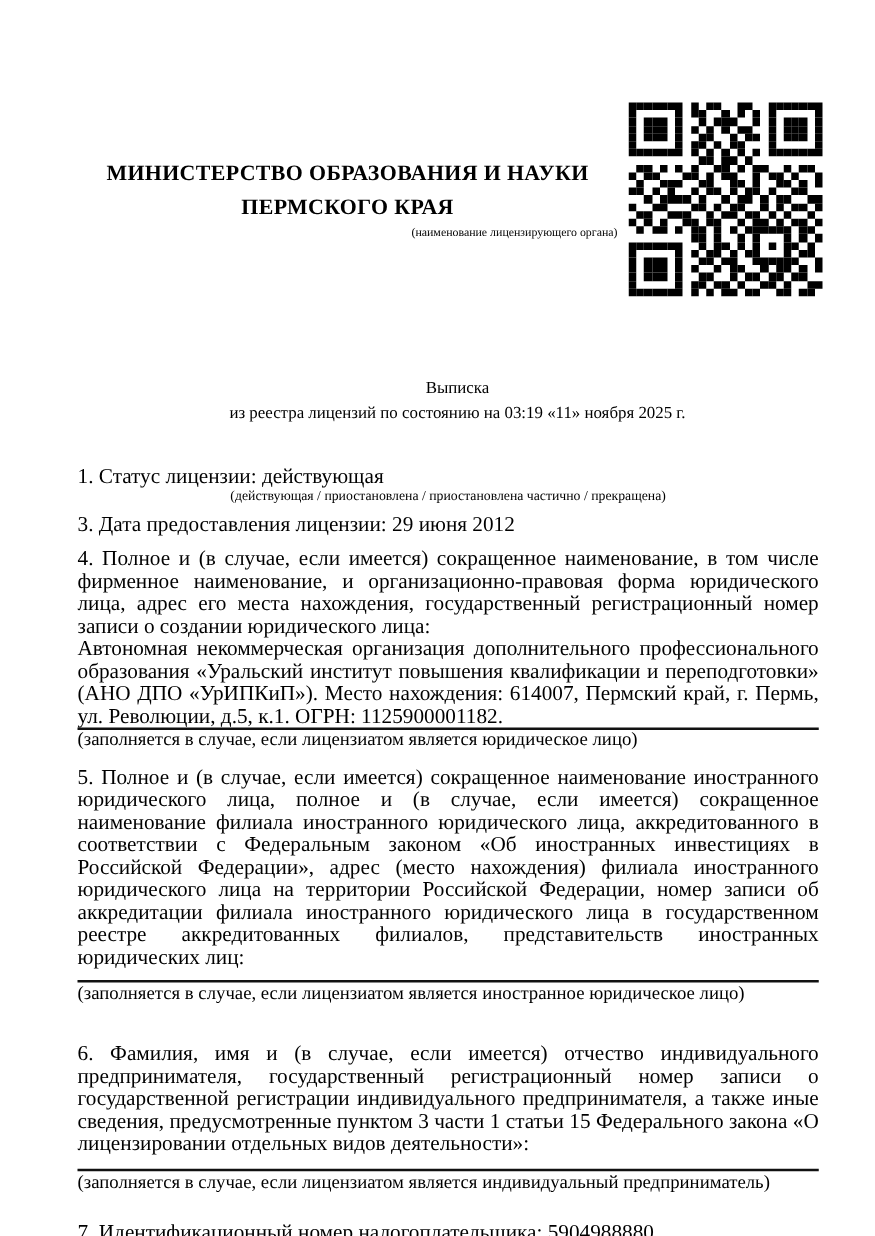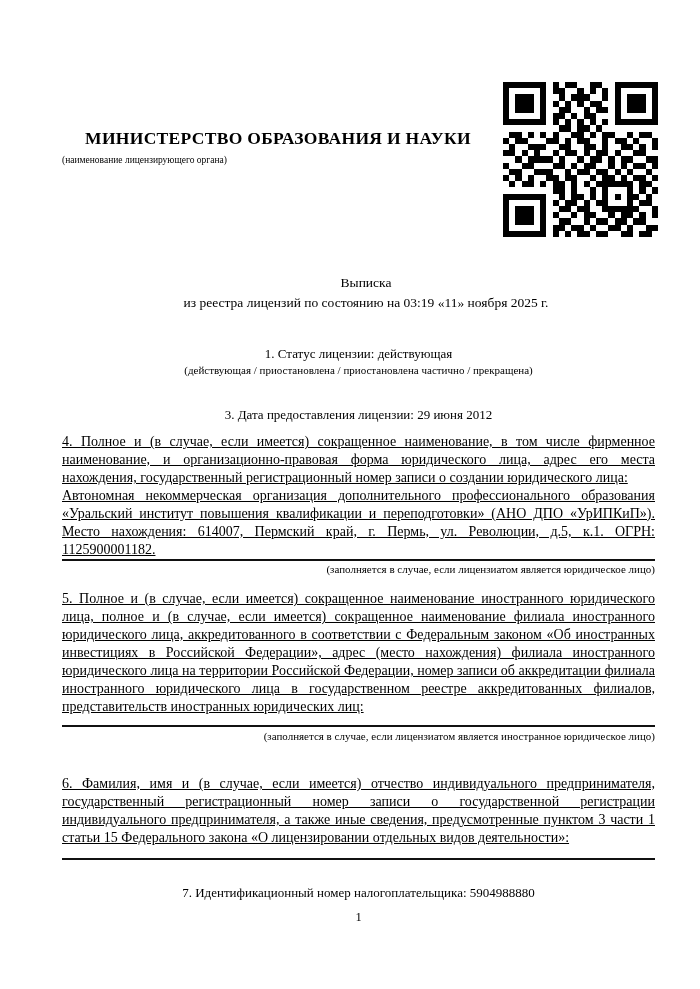--- a/index.html
+++ b/index.html
@@ -19,21 +19,21 @@
     width: 432px;
     text-align: center;
     font-weight: bold;
     font-size: 17.5px;
     line-height: 27px;
     letter-spacing: 0.3px;
   }
   .ministry-caption {
     margin: 2px 0 0 62px;
     width: 432px;
-    text-align: left;
+    text-align: right;
     font-size: 9.5px;
     line-height: 13px;
   }
 
   .qr {
     position: absolute;
     left: 503px;
     top: 82px;
     width: 155px;
     height: 155px;
@@ -45,38 +45,38 @@
   .qm.on { background: #000000; }
 
   .doc-title {
     margin-top: 106px;
     padding-left: 15px;
     text-align: center;
     font-size: 13.5px;
     line-height: 20px;
   }
 
-  .item { font-size: 13px; line-height: 19px; text-align: center; }
-  .para { font-size: 14px; line-height: 18px; text-align: justify; text-decoration: underline; }
+  .item { font-size: 17px; line-height: 19px; }
+  .para { font-size: 17px; line-height: 18px; text-align: justify; }
 
   .i1 { margin-top: 31px; }
   .options-note {
     margin-top: 1px;
     text-align: center;
     font-size: 11px;
     line-height: 13px;
   }
   .i2 { margin-top: 20px; }
-  .i3 { margin-top: 28px; }
+  .i3 { margin-top: 6px; }
 
   .i4wrap { margin-top: 9px; border-bottom: 2px solid #111111; }
   .field-note {
     margin-top: 2px;
-    text-align: right;
-    font-size: 11px;
+    text-align: left;
+    font-size: 15px;
     line-height: 13px;
   }
   .i5 { margin-top: 14px; }
   .blank-rule5 { margin-top: 9px; height: 0; border-top: 2px solid #111111; }
   .note5 { margin-top: 3px; }
   .i6 { margin-top: 32px; }
   .blank-rule6 { margin-top: 11px; height: 0; border-top: 2px solid #111111; }
   .note6 { margin-top: 3px; }
   .i7 { margin-top: 23px; }
 
@@ -715,20 +715,21 @@
       <div class="qm on"></div>
       <div class="qm on"></div>
       <div class="qm"></div>
       <div class="qm on"></div>
       <div class="qm on"></div>
       <div class="qm"></div>
     </div>
 
   <div class="ministry-name">
     <div>МИНИСТЕРСТВО ОБРАЗОВАНИЯ И НАУКИ</div>
+    <div>ПЕРМСКОГО КРАЯ</div>
   </div>
   <div class="ministry-caption">(наименование лицензирующего органа)</div>
 
   <div class="content">
     <div class="doc-title">
       <div>Выписка</div>
       <div>из реестра лицензий по состоянию на 03:19 «11» ноября 2025 г.</div>
     </div>
 
     <div class="item i1">1. Статус лицензии: действующая</div>
@@ -742,19 +743,20 @@
       <div class="para">Автономная некоммерческая организация дополнительного профессионального образования «Уральский институт повышения квалификации и переподготовки» (АНО ДПО «УрИПКиП»). Место нахождения: 614007, Пермский край, г. Пермь, ул. Революции, д.5, к.1. ОГРН: 1125900001182.</div>
     </div>
     <div class="field-note">(заполняется в случае, если лицензиатом является юридическое лицо)</div>
 
     <div class="para i5">5. Полное и (в случае, если имеется) сокращенное наименование иностранного юридического лица, полное и (в случае, если имеется) сокращенное наименование филиала иностранного юридического лица, аккредитованного в соответствии с Федеральным законом «Об иностранных инвестициях в Российской Федерации», адрес (место нахождения) филиала иностранного юридического лица на территории Российской Федерации, номер записи об аккредитации филиала иностранного юридического лица в государственном реестре аккредитованных филиалов, представительств иностранных юридических лиц:</div>
     <div class="blank-rule5"></div>
     <div class="field-note note5">(заполняется в случае, если лицензиатом является иностранное юридическое лицо)</div>
 
     <div class="para i6">6. Фамилия, имя и (в случае, если имеется) отчество индивидуального предпринимателя, государственный регистрационный номер записи о государственной регистрации индивидуального предпринимателя, а также иные сведения, предусмотренные пунктом 3 части 1 статьи 15 Федерального закона «О лицензировании отдельных видов деятельности»:</div>
     <div class="blank-rule6"></div>
+    <div class="field-note note6">(заполняется в случае, если лицензиатом является индивидуальный предприниматель)</div>
 
     <div class="item i7">7. Идентификационный номер налогоплательщика: 5904988880</div>
 
     <div class="page-number">1</div>
   </div>
 
 </div>
 
 </body></html>

